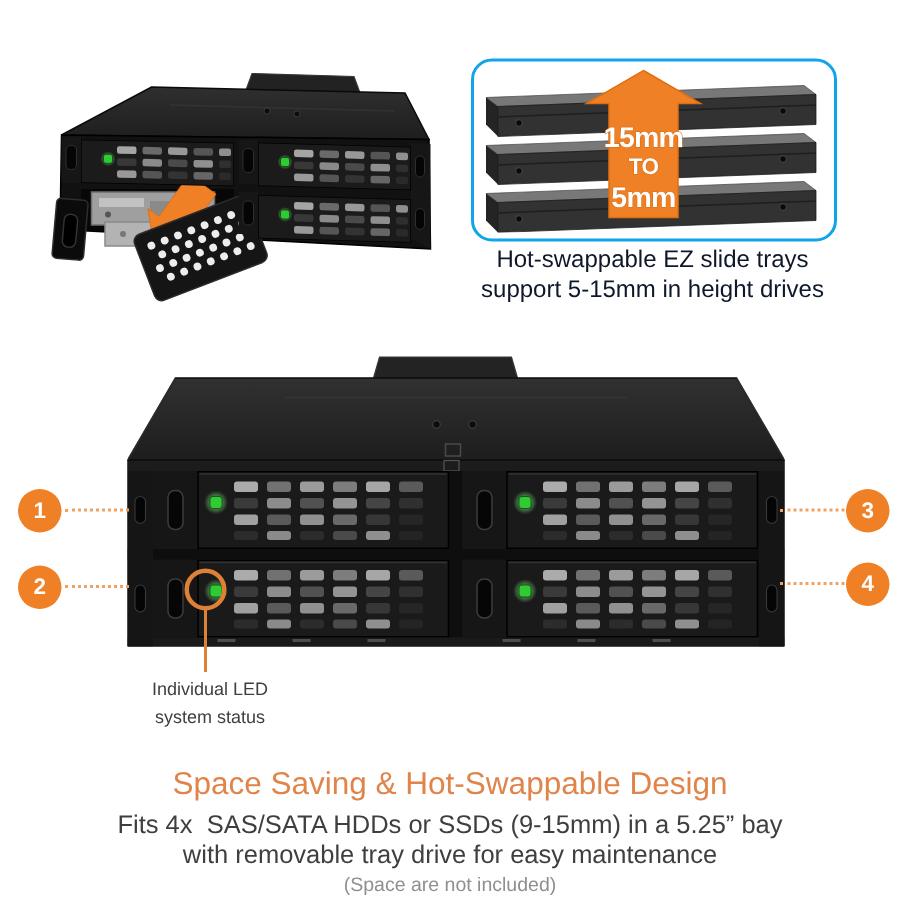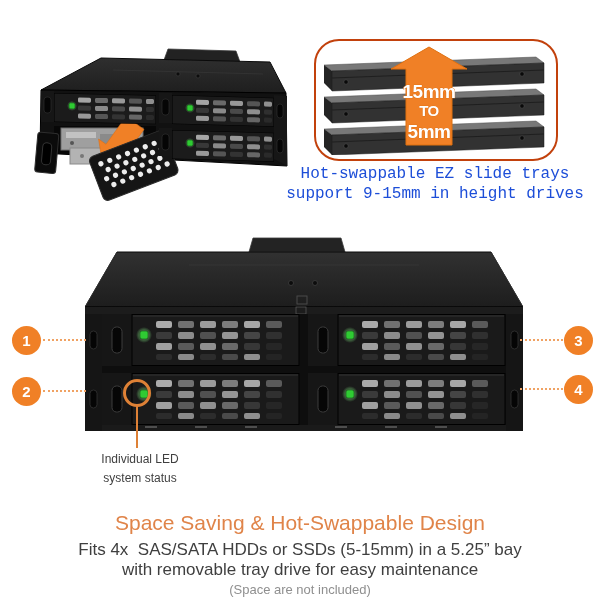--- a/index.html
+++ b/index.html
@@ -1,22 +1,22 @@
 <!DOCTYPE html>
 <html><head>
 <meta charset="utf-8">
 <style>
   html,body{margin:0;padding:0;background:#fff;}
   .page{position:relative;width:600px;height:600px;background:#ffffff;overflow:hidden;
         font-family:"Liberation Sans",sans-serif;}
   .abs{position:absolute;}
   
-  .feature-box{left:314px;top:39px;width:240px;height:118px;border:2px solid #c2410c;border-radius:25px;}
+  .feature-box{left:314px;top:39px;width:240px;height:118px;border:2px solid #0ea5e9;border-radius:14px;}
   .feature-caption{left:285px;top:164px;width:300px;text-align:center;
-                   font-size:16px;line-height:20px;color:#1d4ed8;font-family:Liberation Mono, monospace;}
+                   font-size:16px;line-height:20px;color:#0f172a;}
   
   .callout{width:29px;height:29px;border-radius:50%;background:#F08026;color:#fff;
            font-size:15px;font-weight:bold;display:flex;align-items:center;justify-content:center;}
   .leader{height:0;border-top:2px dotted #F0A263;}
   
   .led-ring{left:123px;top:379px;width:28px;height:28px;border:3px solid #DE8136;border-radius:50%;box-sizing:border-box;}
   .led-line{left:136px;top:406px;width:2px;height:42px;background:#DE8136;}
   .led-label{left:40px;top:450px;width:200px;text-align:center;font-size:12px;line-height:19px;color:#3F3F3F;}
   
   .footer{left:0;top:511px;width:600px;text-align:center;}
@@ -165,21 +165,21 @@
         </g>
       <polygon points="113,6 151,28 136,28 136,104 90,104 90,28 75,28" fill="#F08026" stroke="#E0700F"></polygon>
       <text class="arrow-text" x="113" y="57" font-size="19">15mm</text>
       <text class="arrow-text" x="113" y="75" font-size="15">TO</text>
       <text class="arrow-text" x="113" y="97" font-size="19">5mm</text>
     </svg>
   </div>
 
   <div class="abs feature-caption">
     <div>Hot-swappable EZ slide trays</div>
-    <div>support 9-15mm in height drives</div>
+    <div>support 5-15mm in height drives</div>
   </div>
 
   <svg class="abs" style="left:85px;top:233px;" width="438" height="198" viewBox="0 0 438 198">
     <defs>
       <linearGradient id="mTop" x1="0" y1="0" x2="0" y2="1">
         <stop offset="0" stop-color="#313131"></stop>
           <stop offset="1" stop-color="#1d1d1d"></stop>
       </linearGradient>
       <symbol id="tray" width="198" height="52">
         <rect x="0" y="0" width="198" height="52" fill="#101010"></rect>
@@ -282,18 +282,18 @@
 
   <div class="abs led-ring"></div>
   <div class="abs led-line"></div>
   <div class="abs led-label">
     <div>Individual LED</div>
     <div>system status</div>
   </div>
 
   <div class="abs footer">
     <div class="footer-heading">Space Saving &amp; Hot-Swappable Design</div>
-    <div class="footer-line">Fits 4x  SAS/SATA HDDs or SSDs (5-15mm) in a 5.25” bay</div>
+    <div class="footer-line">Fits 4x  SAS/SATA HDDs or SSDs (9-15mm) in a 5.25” bay</div>
     <div class="footer-line">with removable tray drive for easy maintenance</div>
     <div class="footer-note">(Space are not included)</div>
   </div>
 
 </div>
 
 </body></html>

